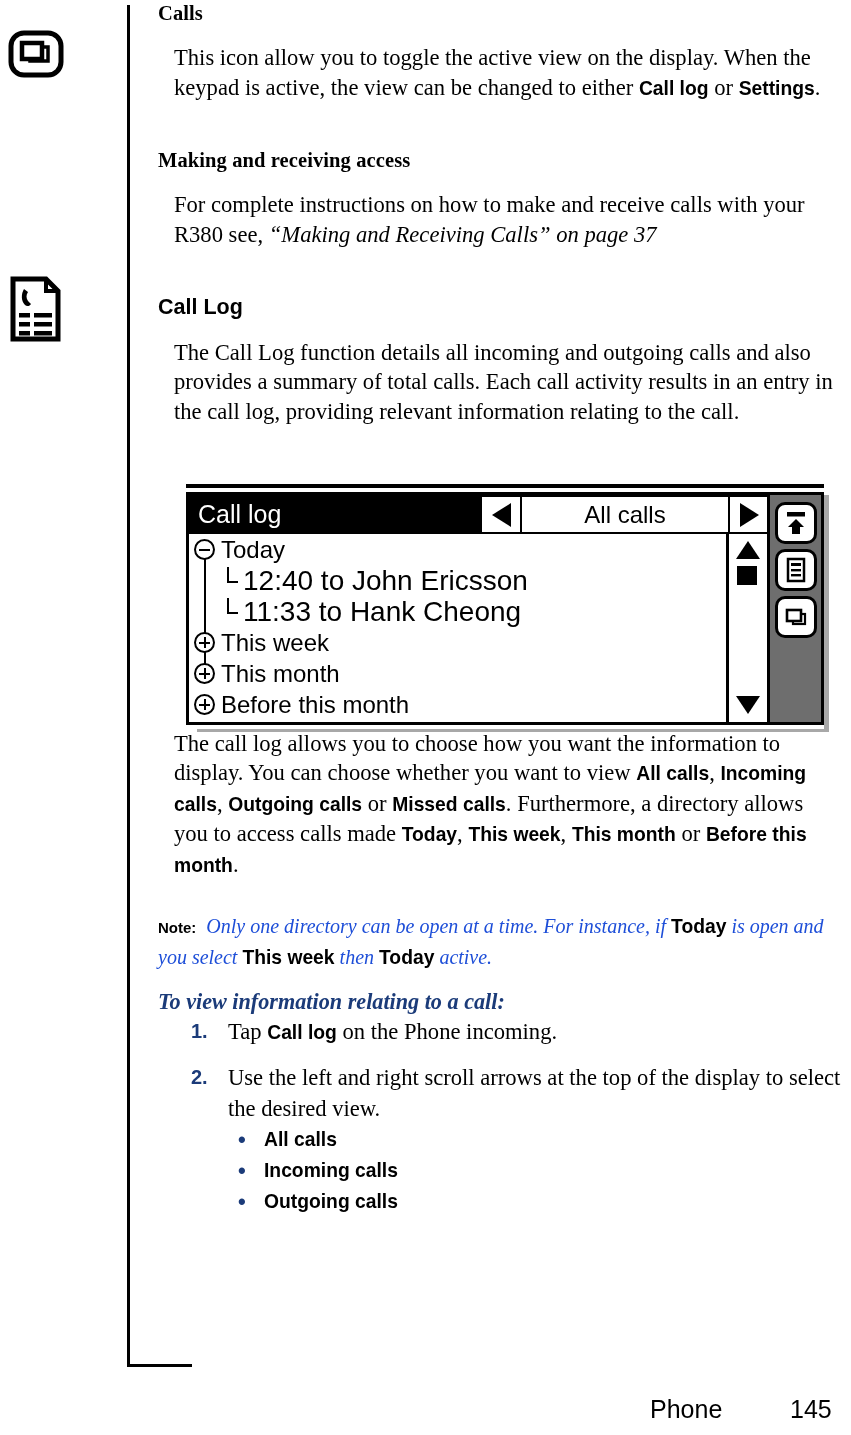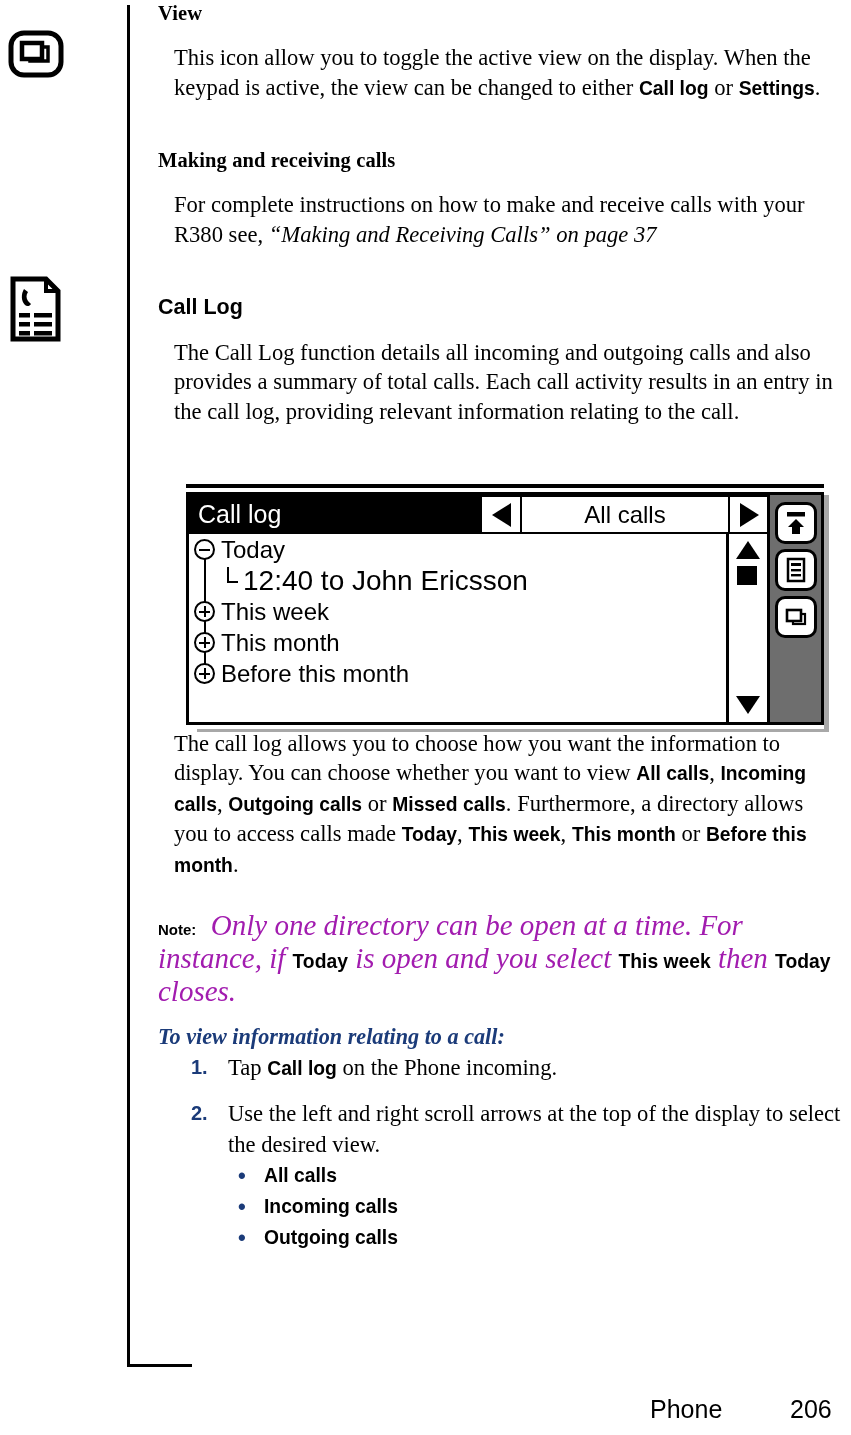--- a/index.html
+++ b/index.html
@@ -84,24 +84,24 @@
     font-size: 22.6px;
     line-height: 29.6px;
   }
   .note-lbl {
     font-family: "Liberation Sans", sans-serif;
     font-weight: bold;
     font-size: 15px;
     color: #000;
   }
   .blue-it {
-    color: #a21caf;
+    color: #1d4ed8;
     font-style: italic;
     font-family: "Liberation Serif", serif;
-    font-size: 29px;
+    font-size: 20px;
   }
   .blue-head {
     color: #1b3b79;
     font-style: italic;
     font-weight: bold;
     font-family: "Liberation Serif", serif;
     font-size: 22.2px;
     line-height: 29.6px;
     margin: 0;
   }
@@ -409,49 +409,49 @@
     <rect x="26" y="38" width="18" height="4.5" fill="#000"></rect>
     <rect x="11" y="47" width="11" height="4.5" fill="#000"></rect>
     <rect x="26" y="47" width="18" height="4.5" fill="#000"></rect>
     <rect x="11" y="56" width="11" height="4.5" fill="#000"></rect>
     <rect x="26" y="56" width="18" height="4.5" fill="#000"></rect>
   </svg>
 </div>
 
 <div class="content">
 
-  <h2 class="head-serif">View</h2>
+  <h2 class="head-serif">Calls</h2>
   <p class="body">
     <span>This icon allow you to toggle the active view on the display. When the keypad is active, the view can be changed to either </span><span class="sb">Call log</span><span> or </span><span class="sb">Settings</span><span>.</span>
   </p>
 
   <div class="gap-md"></div>
 
-  <h2 class="head-serif">Making and receiving calls</h2>
+  <h2 class="head-serif">Making and receiving access</h2>
   <p class="body">
     <span>For complete instructions on how to make and receive calls with your R380 see, </span><span class="it">“Making and Receiving Calls” on page 37</span>
   </p>
 
   <div class="gap-md"></div>
 
   <h2 class="head-sans">Call Log</h2>
   <p class="body">
     <span>The Call Log function details all incoming and outgoing calls and also provides a summary of total calls. Each call activity results in an entry in the call log, providing relevant information relating to the call.</span>
   </p>
 
   <div style="height:270px"></div>
 
   <p class="body">
     <span>The call log allows you to choose how you want the information to display. You can choose whether you want to view </span><span class="sb">All calls</span><span>, </span><span class="sb">Incoming calls</span><span>, </span><span class="sb">Outgoing calls</span><span> or </span><span class="sb">Missed calls</span><span>. Furthermore, a directory allows you to access calls made </span><span class="sb">Today</span><span>, </span><span class="sb">This week</span><span>, </span><span class="sb">This month</span><span> or </span><span class="sb">Before this month</span><span>.</span>
   </p>
 
   <div class="gap-sm"></div>
 
   <div class="note-blk">
-    <span class="note-lbl">Note:</span><span class="blue-it">&nbsp;&nbsp;<span>Only one directory can be open at a time. For instance, if </span></span><span class="sb">Today</span><span class="blue-it"> is open and you select </span><span class="sb">This week</span><span class="blue-it"> then </span><span class="sb">Today</span><span class="blue-it"> closes.</span>
+    <span class="note-lbl">Note:</span><span class="blue-it">&nbsp;&nbsp;<span>Only one directory can be open at a time. For instance, if </span></span><span class="sb">Today</span><span class="blue-it"> is open and you select </span><span class="sb">This week</span><span class="blue-it"> then </span><span class="sb">Today</span><span class="blue-it"> active.</span>
   </div>
 
   <div class="gap-sm"></div>
 
   <div class="blue-head">To view information relating to a call:</div>
 
   <div class="num-item">
     <span class="num">1.</span>
     <span>Tap </span><span class="sb">Call log</span><span> on the Phone incoming.</span>
   </div>
@@ -504,20 +504,24 @@
         <div class="tree-row">
           <span class="tog"></span>
           <span>Today</span>
         </div>
 
         <div class="child-row">
           <span class="elbow"></span>
           <span>12:40 to John Ericsson</span>
         </div>
 
+        <div class="child-row">
+          <span class="elbow"></span>
+          <span>11:33 to Hank Cheong</span>
+        </div>
 
         <div class="tree-row">
           <span class="tog plus"></span>
           <span>This week</span>
         </div>
 
         <div class="tree-row">
           <span class="tog plus"></span>
           <span>This month</span>
         </div>
@@ -556,14 +560,14 @@
           <rect x="5" y="7" width="14" height="11" fill="#fff" stroke="#000" stroke-width="2.6"></rect>
         </svg>
       </div>
     </div>
 
   </div>
 </div>
 
 <div class="footer">
   <span class="f-sec">Phone</span>
-  <span class="f-pg">206</span>
+  <span class="f-pg">145</span>
 </div>
 
 </body></html>

